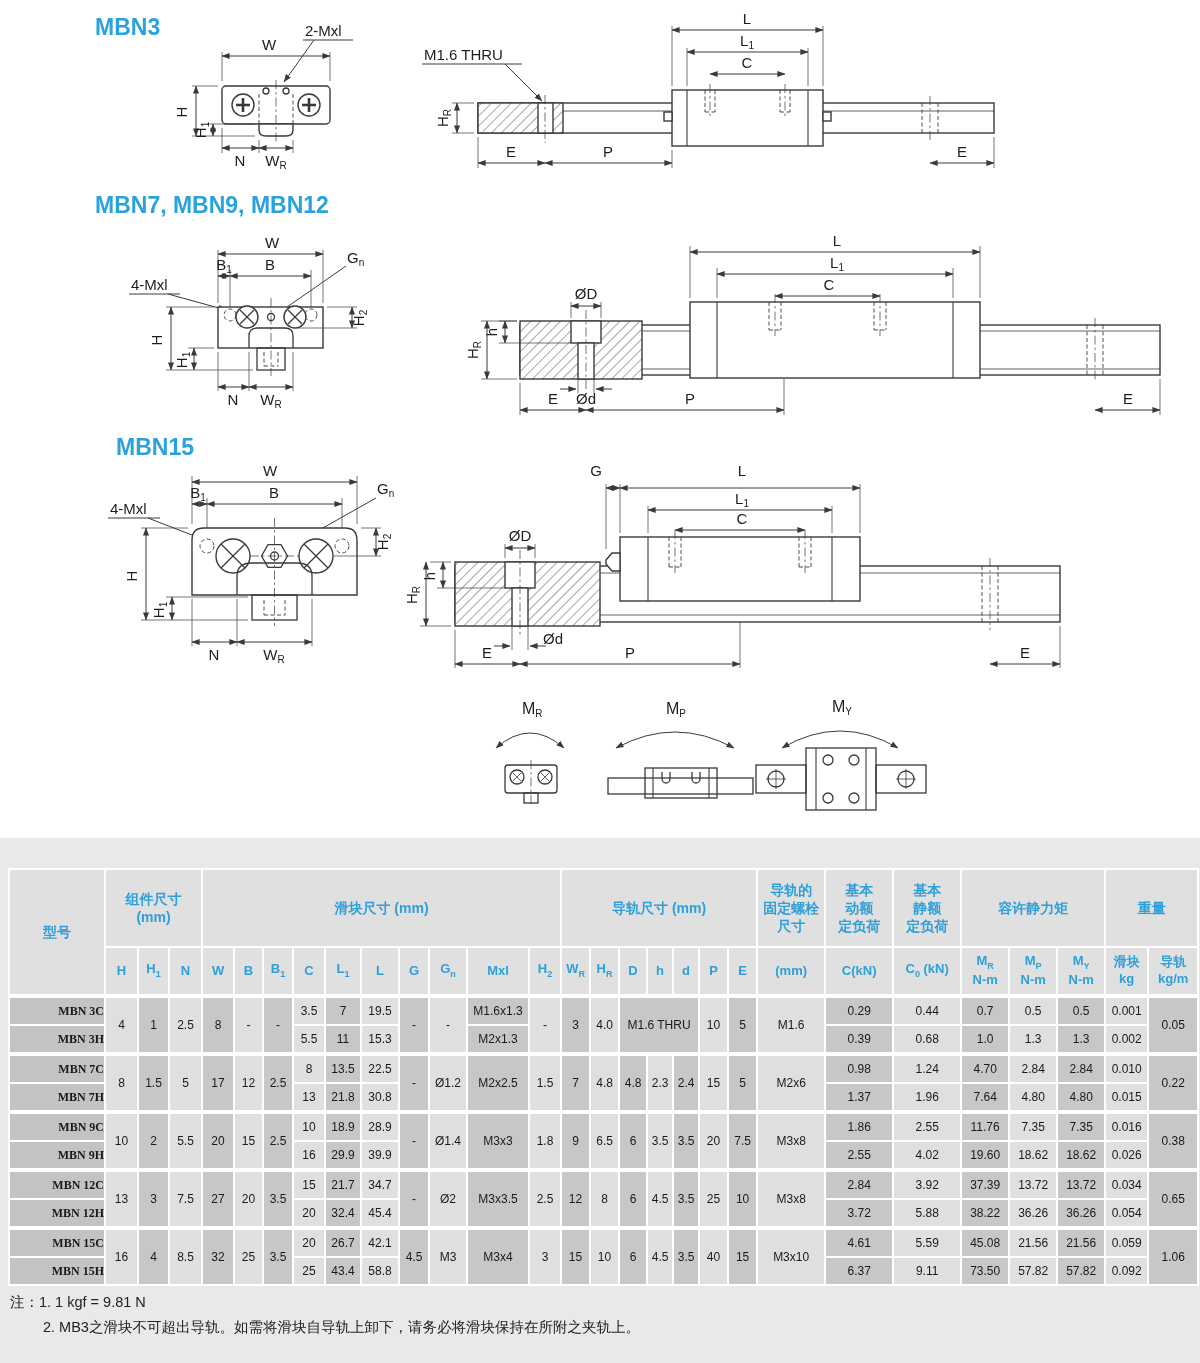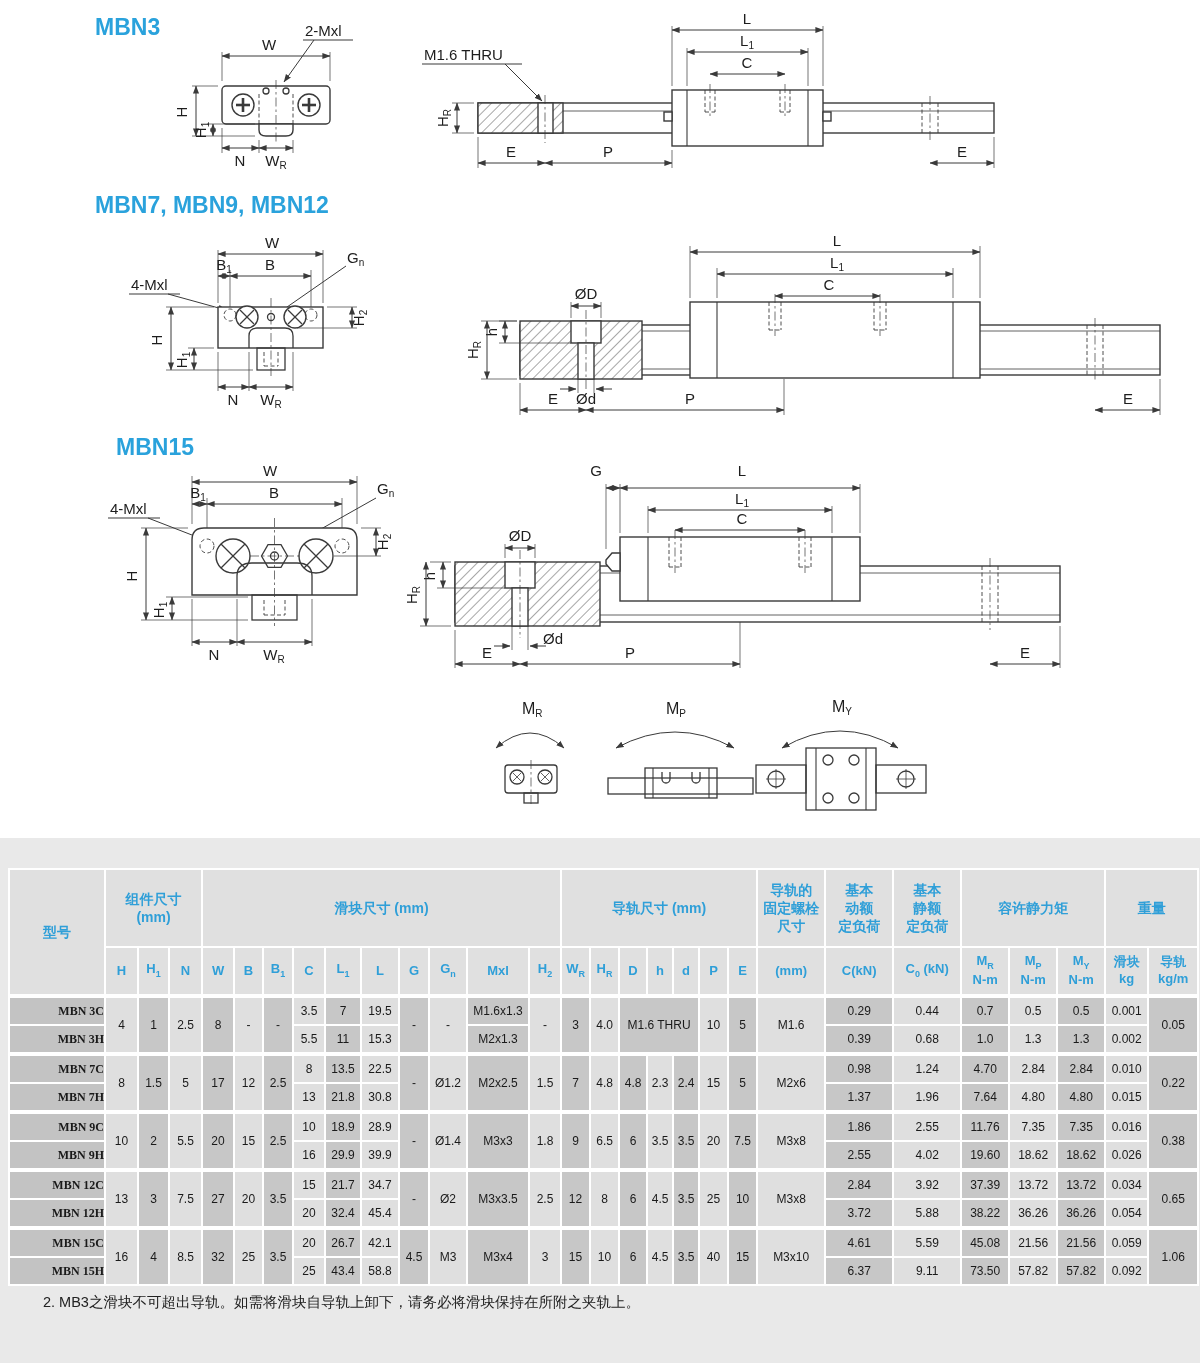--- a/index.html
+++ b/index.html
@@ -713,15 +713,16 @@
         <td class="dk">73.50</td>
         <td class="lt">57.82</td>
         <td class="dk">57.82</td>
         <td class="lt">0.092</td>
       </tr>
     </tbody>
       </table>
   </div>
 
   <div class="notes">
+    <div class="l1">注：1. 1 kgf = 9.81 N</div>
     <div class="l2">2. MB3之滑块不可超出导轨。如需将滑块自导轨上卸下，请务必将滑块保持在所附之夹轨上。</div>
   </div>
 </div>
 
 </body></html>

